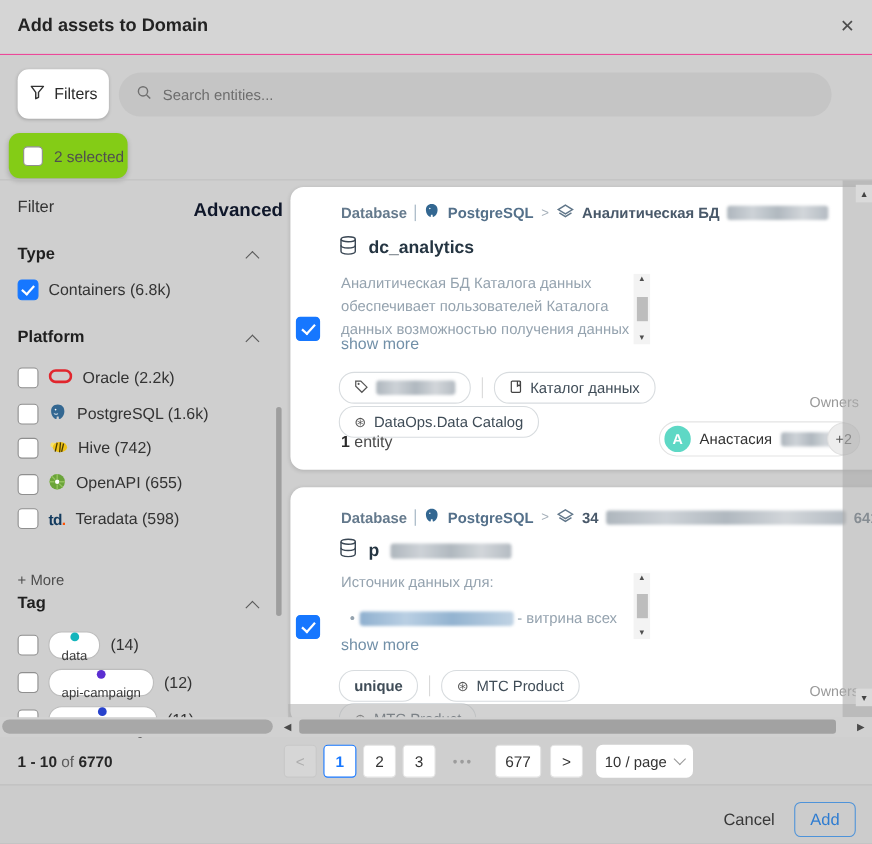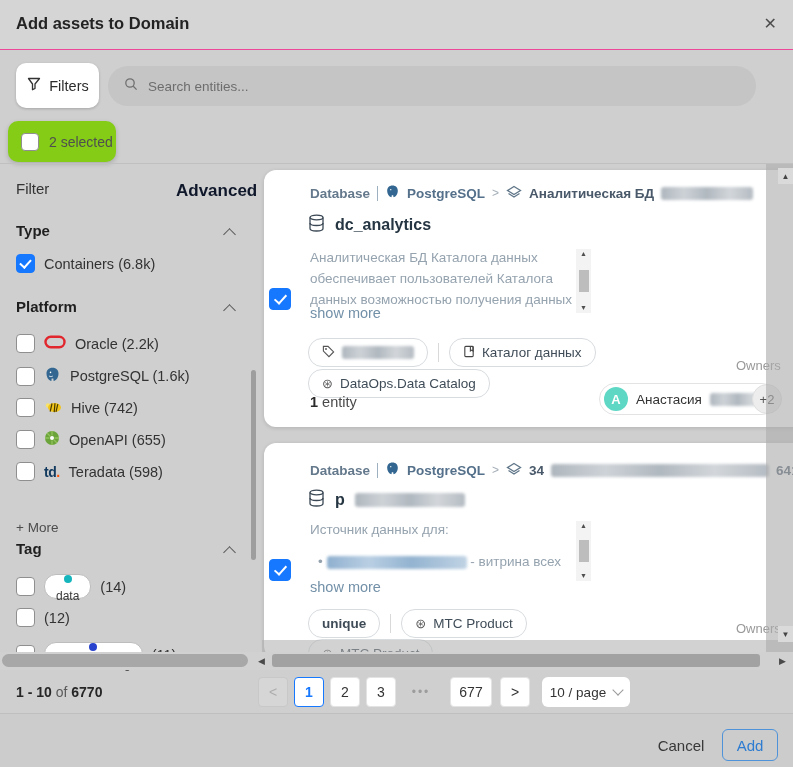--- a/index.html
+++ b/index.html
@@ -178,20 +178,24 @@
   <div class="side-row" style="top:574px;">
     <div class="cb"></div>
     <span class="tag-chip">
         <span class="dot" style="background: rgb(20, 181, 188);"></span>
         <span>data</span>
       </span>
     <span>(14)</span>
   </div>
   <div class="side-row" style="top:608px;">
     <div class="cb"></div>
+    <span class="tag-chip">
+        <span class="dot" style="background: rgb(91, 46, 209);"></span>
+        <span>api-campaign</span>
+      </span>
     <span>(12)</span>
   </div>
   <div class="side-row" style="top:642px;">
     <div class="cb"></div>
     <span class="tag-chip">
         <span class="dot" style="background: rgb(39, 66, 205);"></span>
         <span>online-scoring</span>
       </span>
     <span>(11)</span>
   </div>

